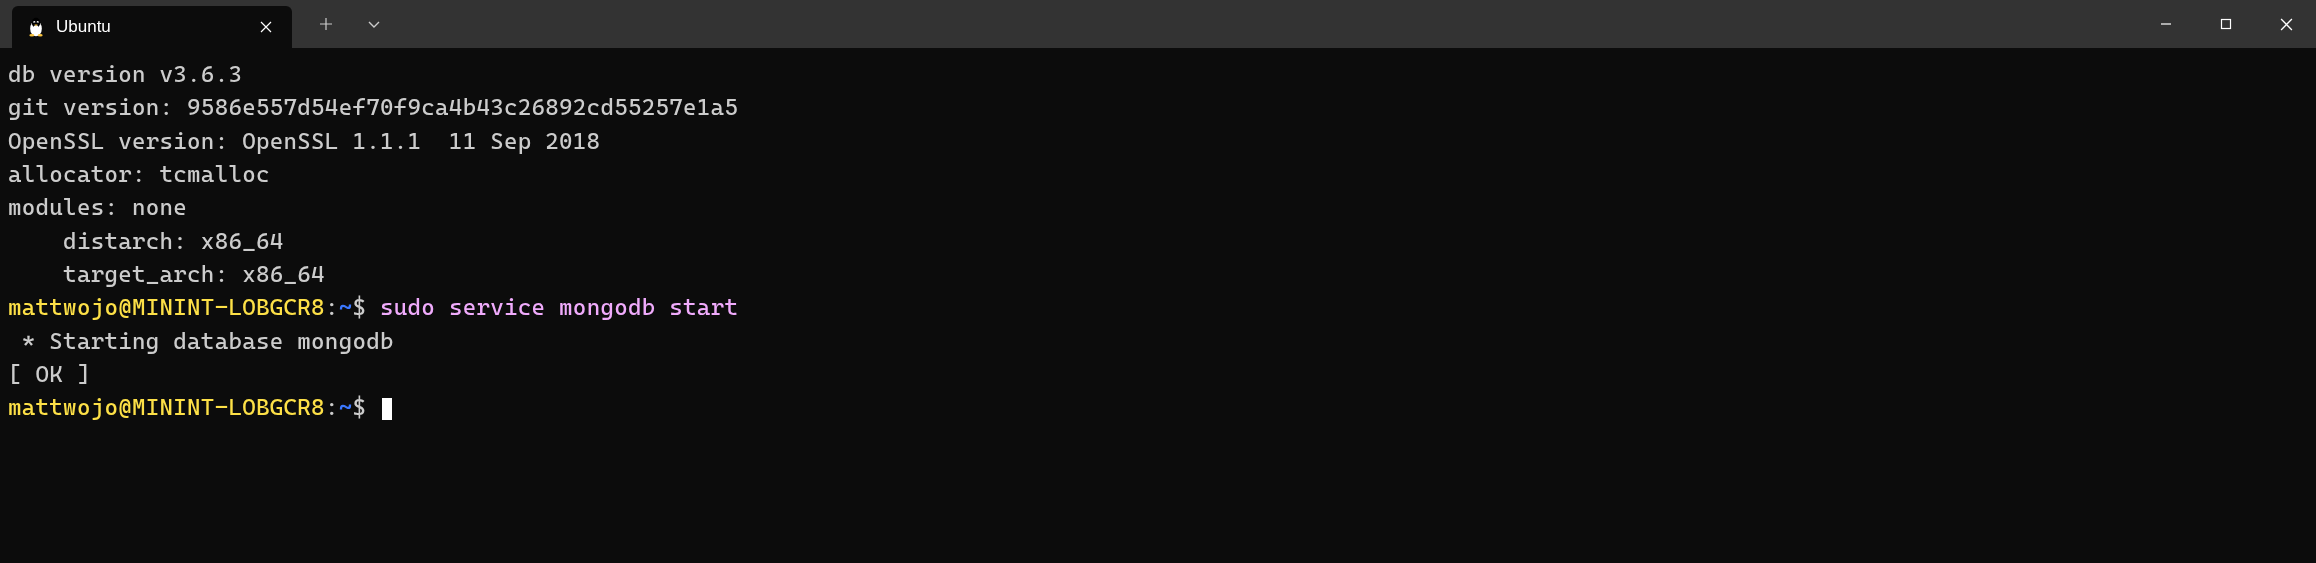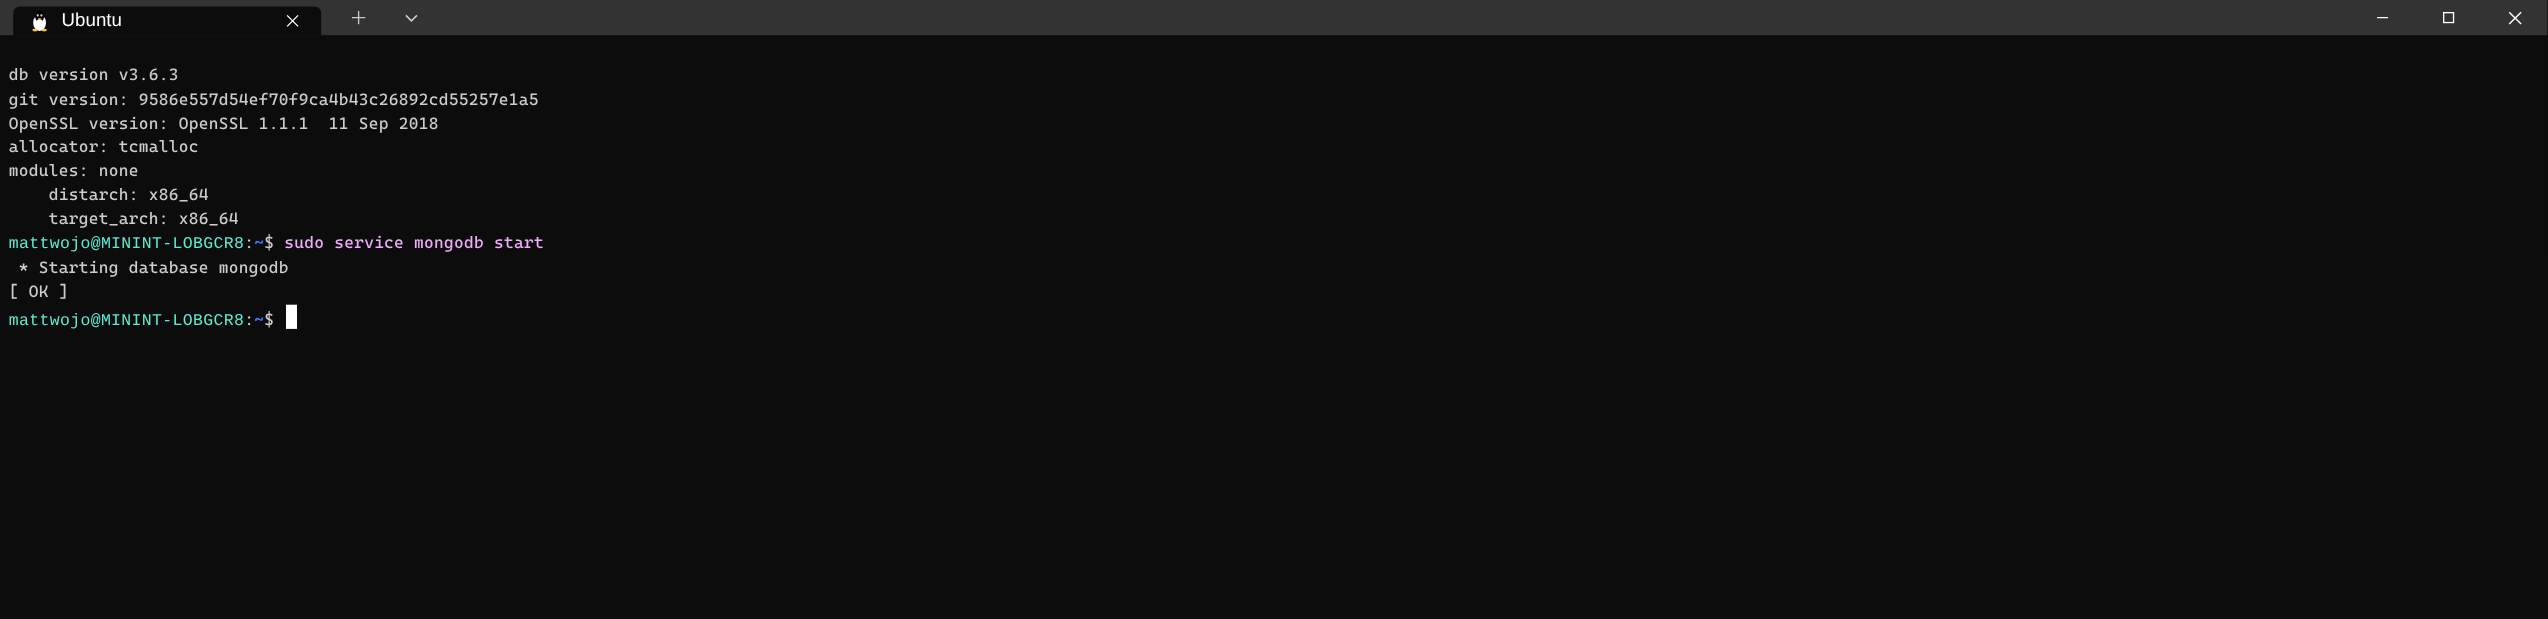--- a/index.html
+++ b/index.html
@@ -10,21 +10,21 @@
     body {
       background: #0c0c0c;
       font-family: 'Cascadia Code', 'Consolas', monospace;
       font-size: 18px;
       width: 2316px;
       height: 563px;
       overflow: hidden;
     }
     .titlebar {
       background: #333333;
-      height: 32px;
+      height: 48px;
       display: flex;
       align-items: stretch;
     }
     .tab-area {
       display: flex;
       align-items: stretch;
       padding-left: 12px;
     }
     .tab {
       background: #0c0c0c;
@@ -81,31 +81,31 @@
       align-items: stretch;
     }
     .window-btn {
       width: 60px;
       display: flex;
       align-items: center;
       justify-content: center;
       color: #ffffff;
     }
     .terminal {
-      padding: 26px 8px;
+      padding: 10px 8px;
       color: #cccccc;
       line-height: 1.45;
-      font-size: 15px;
+      font-size: 23px;
       letter-spacing: 0.3px;
     }
     .line {
       white-space: pre;
       font-family: 'Cascadia Code', 'Consolas', monospace;
     }
-    .prompt-user { color: #5eead4; font-family: Liberation Mono, monospace; }
+    .prompt-user { color: #fde047; }
     .prompt-sep { color: #cccccc; }
     .prompt-path { color: #3b78ff; }
     .prompt-dollar { color: #cccccc; }
     .command { color: #f0abfc; }
     .status-line {
       display: flex;
       justify-content: space-between;
       flex-direction: column;
     }
     .status-left { white-space: pre; }

